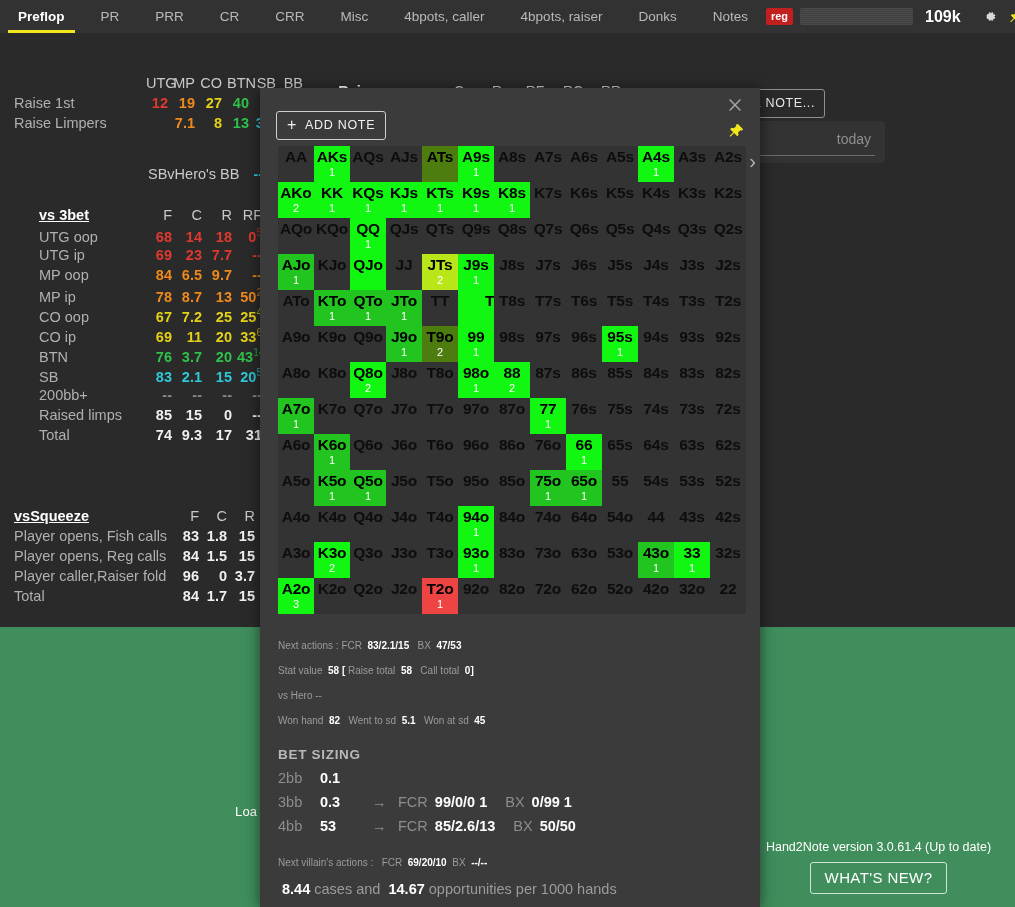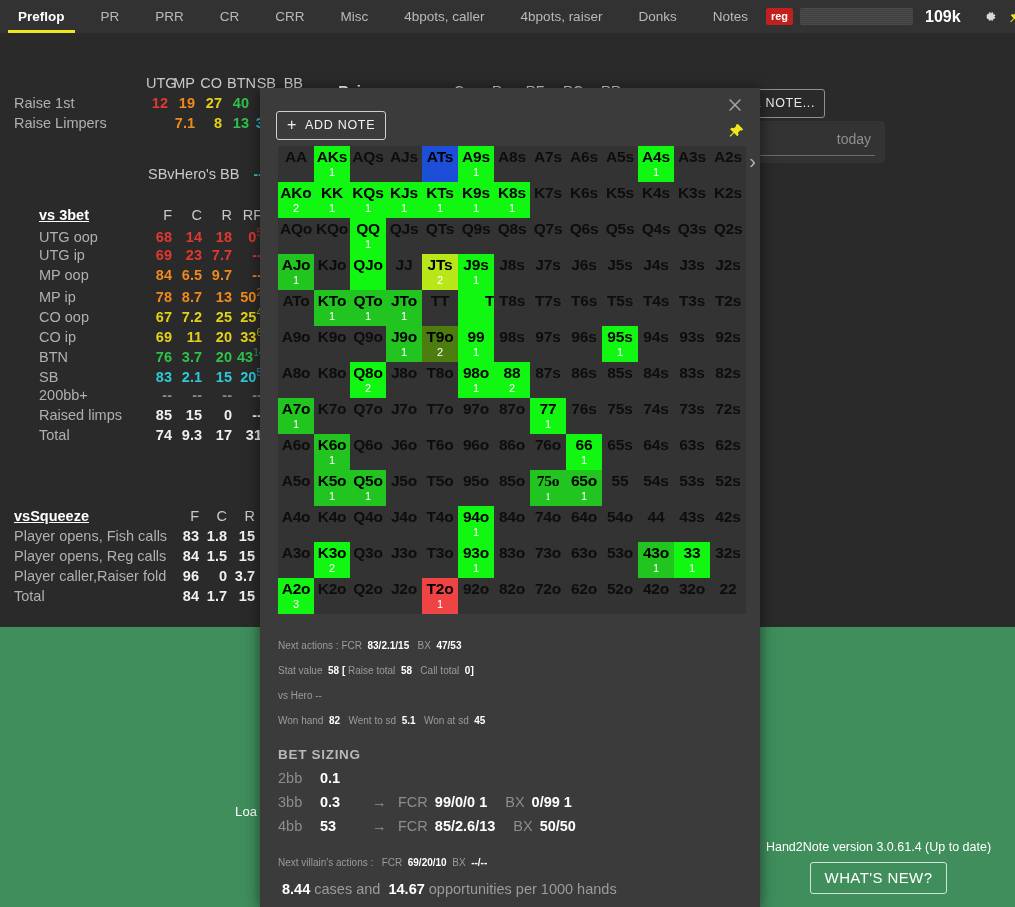--- a/index.html
+++ b/index.html
@@ -475,21 +475,21 @@
           <div class="hn">1</div>
         </div>
         <div class="hc off">
           <div class="hl">AQs</div>
           <div class="hn"></div>
         </div>
         <div class="hc off">
           <div class="hl">AJs</div>
           <div class="hn"></div>
         </div>
-        <div class="hc on" style="background: #1d4ed8; gap: 20px;">
+        <div class="hc on" style="background: #4d7c0f; gap: 20px;">
           <div class="hl">ATs</div>
           <div class="hn">1</div>
         </div>
         <div class="hc on" style="background: rgb(18, 247, 18);">
           <div class="hl">A9s</div>
           <div class="hn">1</div>
         </div>
         <div class="hc off">
           <div class="hl">A8s</div>
           <div class="hn"></div>
@@ -955,21 +955,21 @@
           <div class="hn"></div>
         </div>
         <div class="hc off">
           <div class="hl">95o</div>
           <div class="hn"></div>
         </div>
         <div class="hc off">
           <div class="hl">85o</div>
           <div class="hn"></div>
         </div>
-        <div class="hc on" style="background: rgb(34, 196, 31); font-family: Liberation Serif, serif;">
+        <div class="hc on" style="background: rgb(34, 196, 31);">
           <div class="hl">75o</div>
           <div class="hn">1</div>
         </div>
         <div class="hc on" style="background: rgb(34, 196, 31);">
           <div class="hl">65o</div>
           <div class="hn">1</div>
         </div>
         <div class="hc off">
           <div class="hl">55</div>
           <div class="hn"></div>

